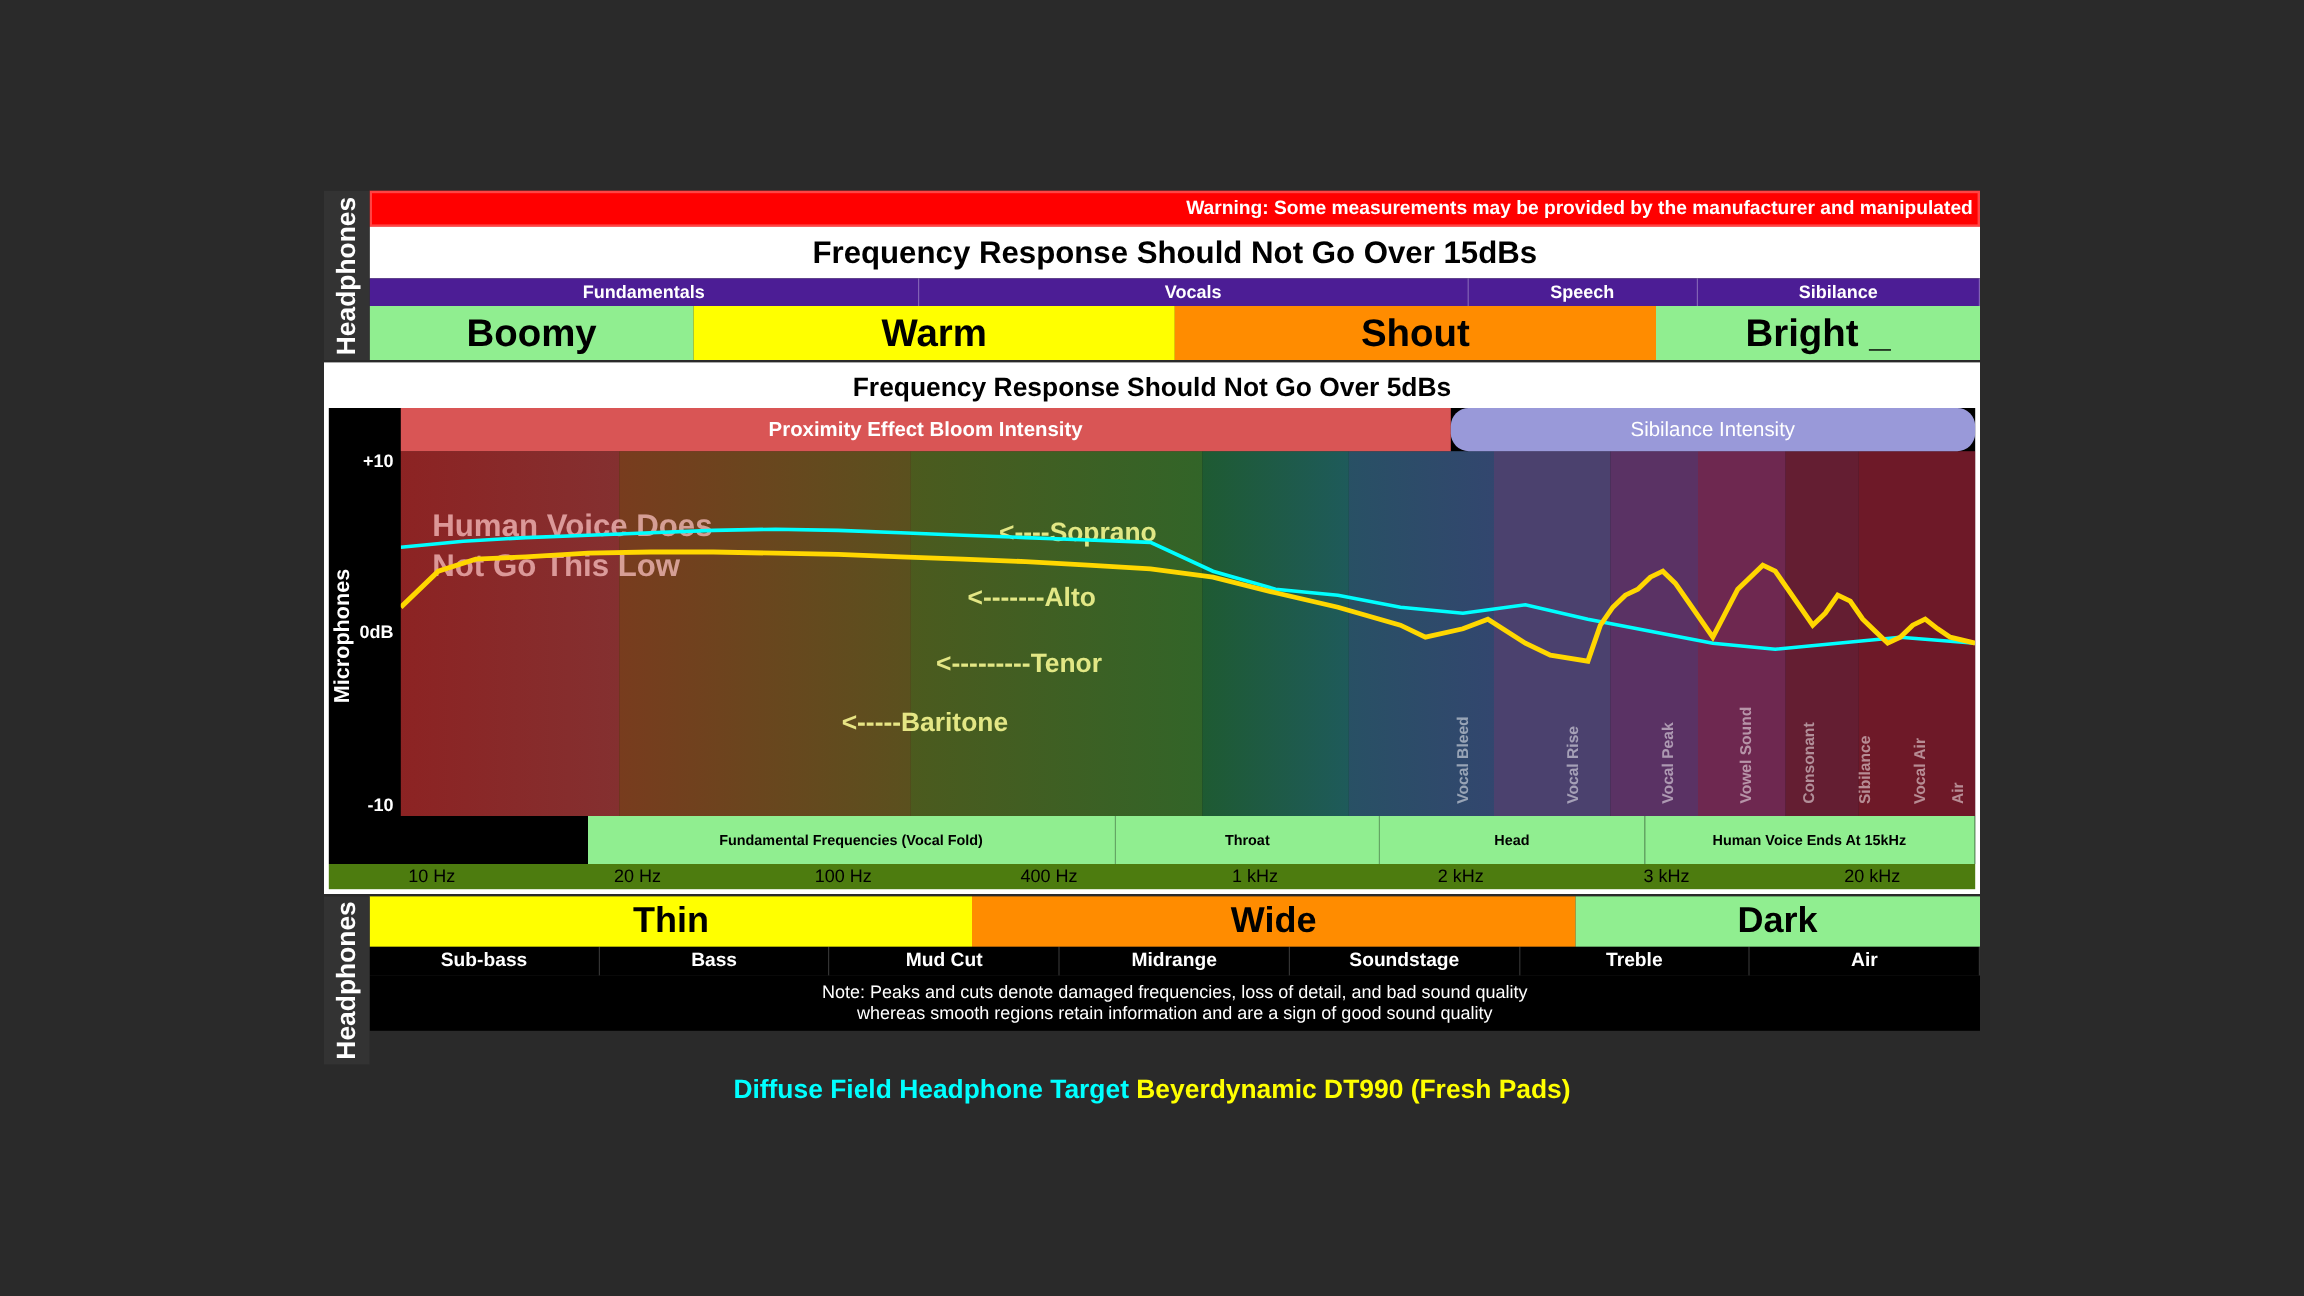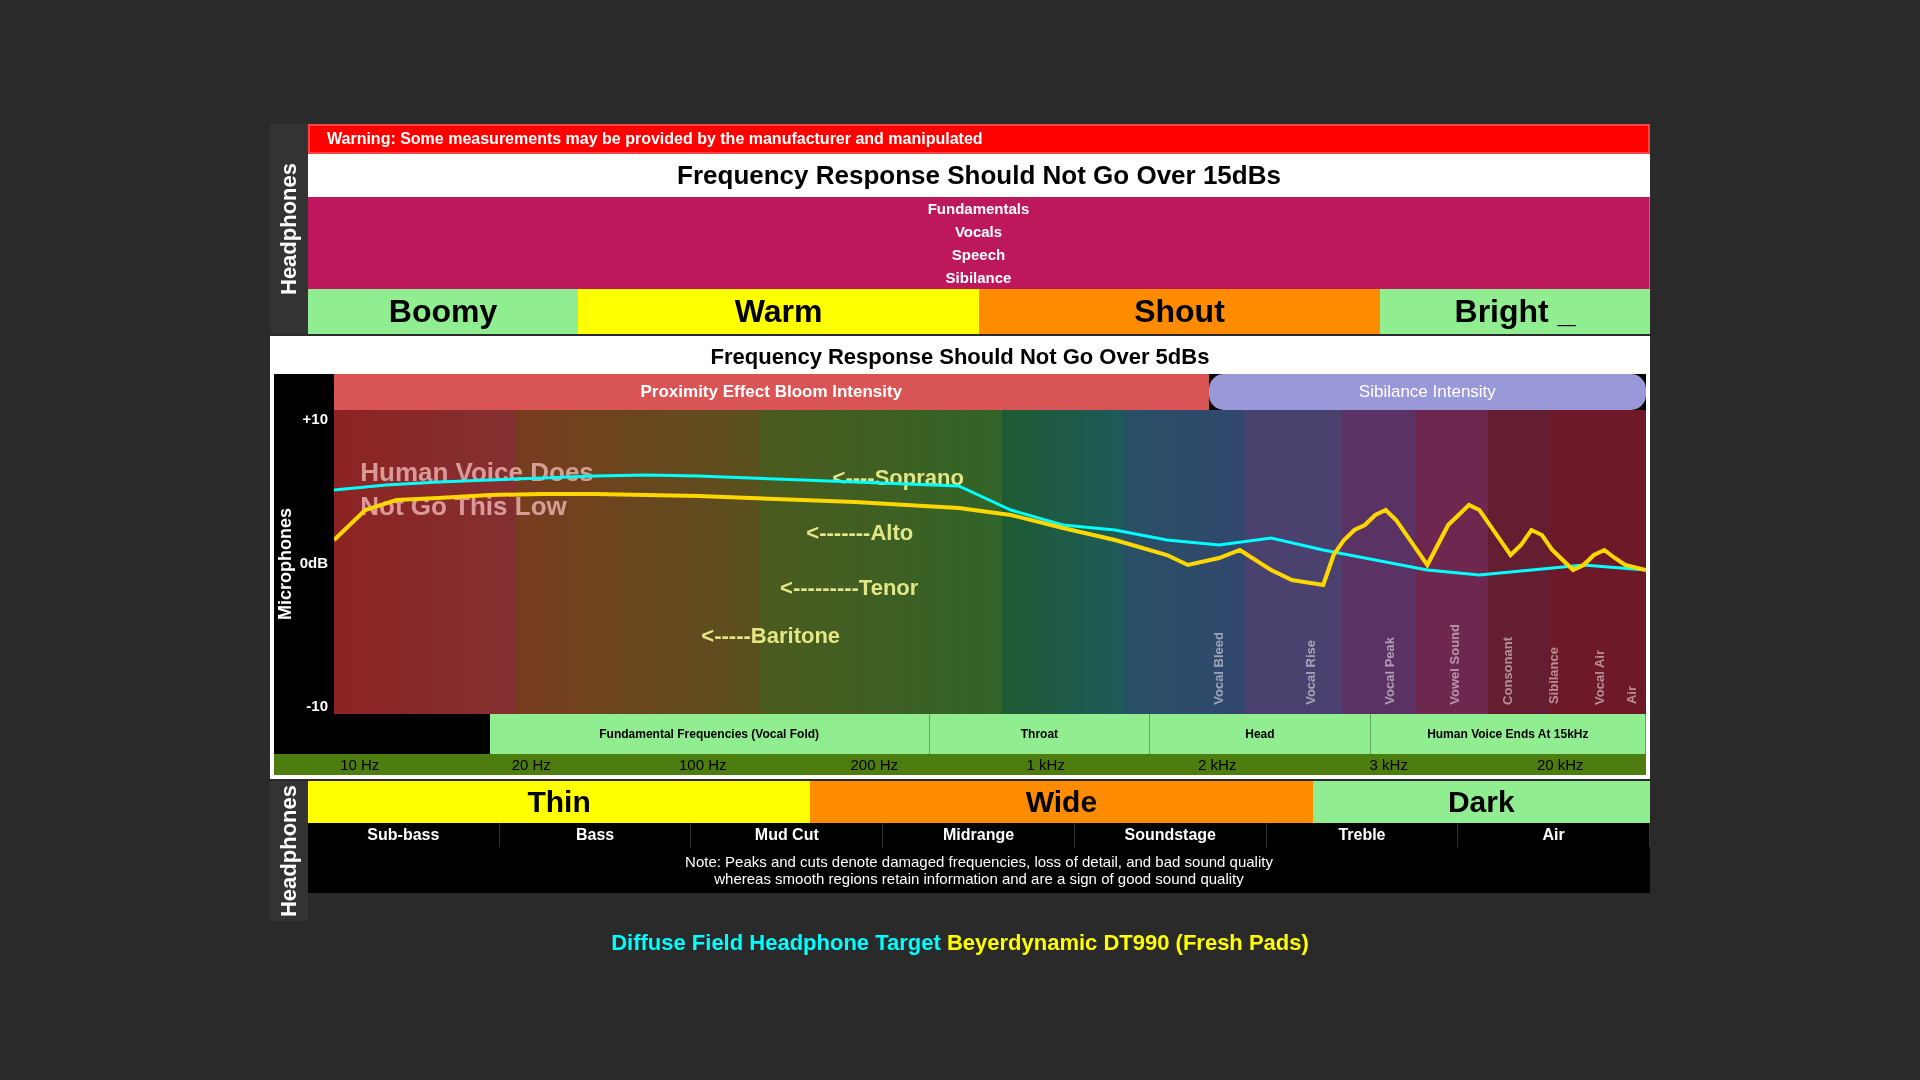--- a/index.html
+++ b/index.html
@@ -44,39 +44,38 @@
     .top-headphones-content {
       flex: 1;
       display: flex;
       flex-direction: column;
     }
     .warning-bar {
       background: red;
       color: white;
       font-size: 16px;
       font-weight: bold;
-      text-align: left;
-      padding: 4px 17px;
+      text-align: right;
+      padding: 4px 4px;
       border: 2px solid #ff4444;
     }
     .freq-title-top {
       background: white;
       color: black;
       font-size: 26px;
       font-weight: bold;
       text-align: center;
       padding: 6px;
     }
     .freq-labels-top {
-      background: #be185d;
+      background: #4c1d95;
       display: flex;
       color: white;
       font-size: 15px;
       font-weight: bold;
-      flex-direction: column;
     }
     .freq-label-segment {
       display: flex;
       align-items: center;
       justify-content: center;
       padding: 3px 6px;
       border-right: 1px solid rgba(255,255,255,0.3);
     }
     .tone-labels-top {
       display: flex;
@@ -446,21 +445,21 @@
           <span>Human Voice Ends At 15kHz</span>
         </div>
       </div>
     </div>
 
 
     <div class="freq-axis">
       <div class="freq-tick">10 Hz</div>
       <div class="freq-tick">20 Hz</div>
       <div class="freq-tick">100 Hz</div>
-      <div class="freq-tick">200 Hz</div>
+      <div class="freq-tick">400 Hz</div>
       <div class="freq-tick">1 kHz</div>
       <div class="freq-tick">2 kHz</div>
       <div class="freq-tick">3 kHz</div>
       <div class="freq-tick">20 kHz</div>
     </div>
   </div>
 
   <div class="bottom-headphones">
     <div class="headphones-label-bottom">
       <span>Headphones</span>

